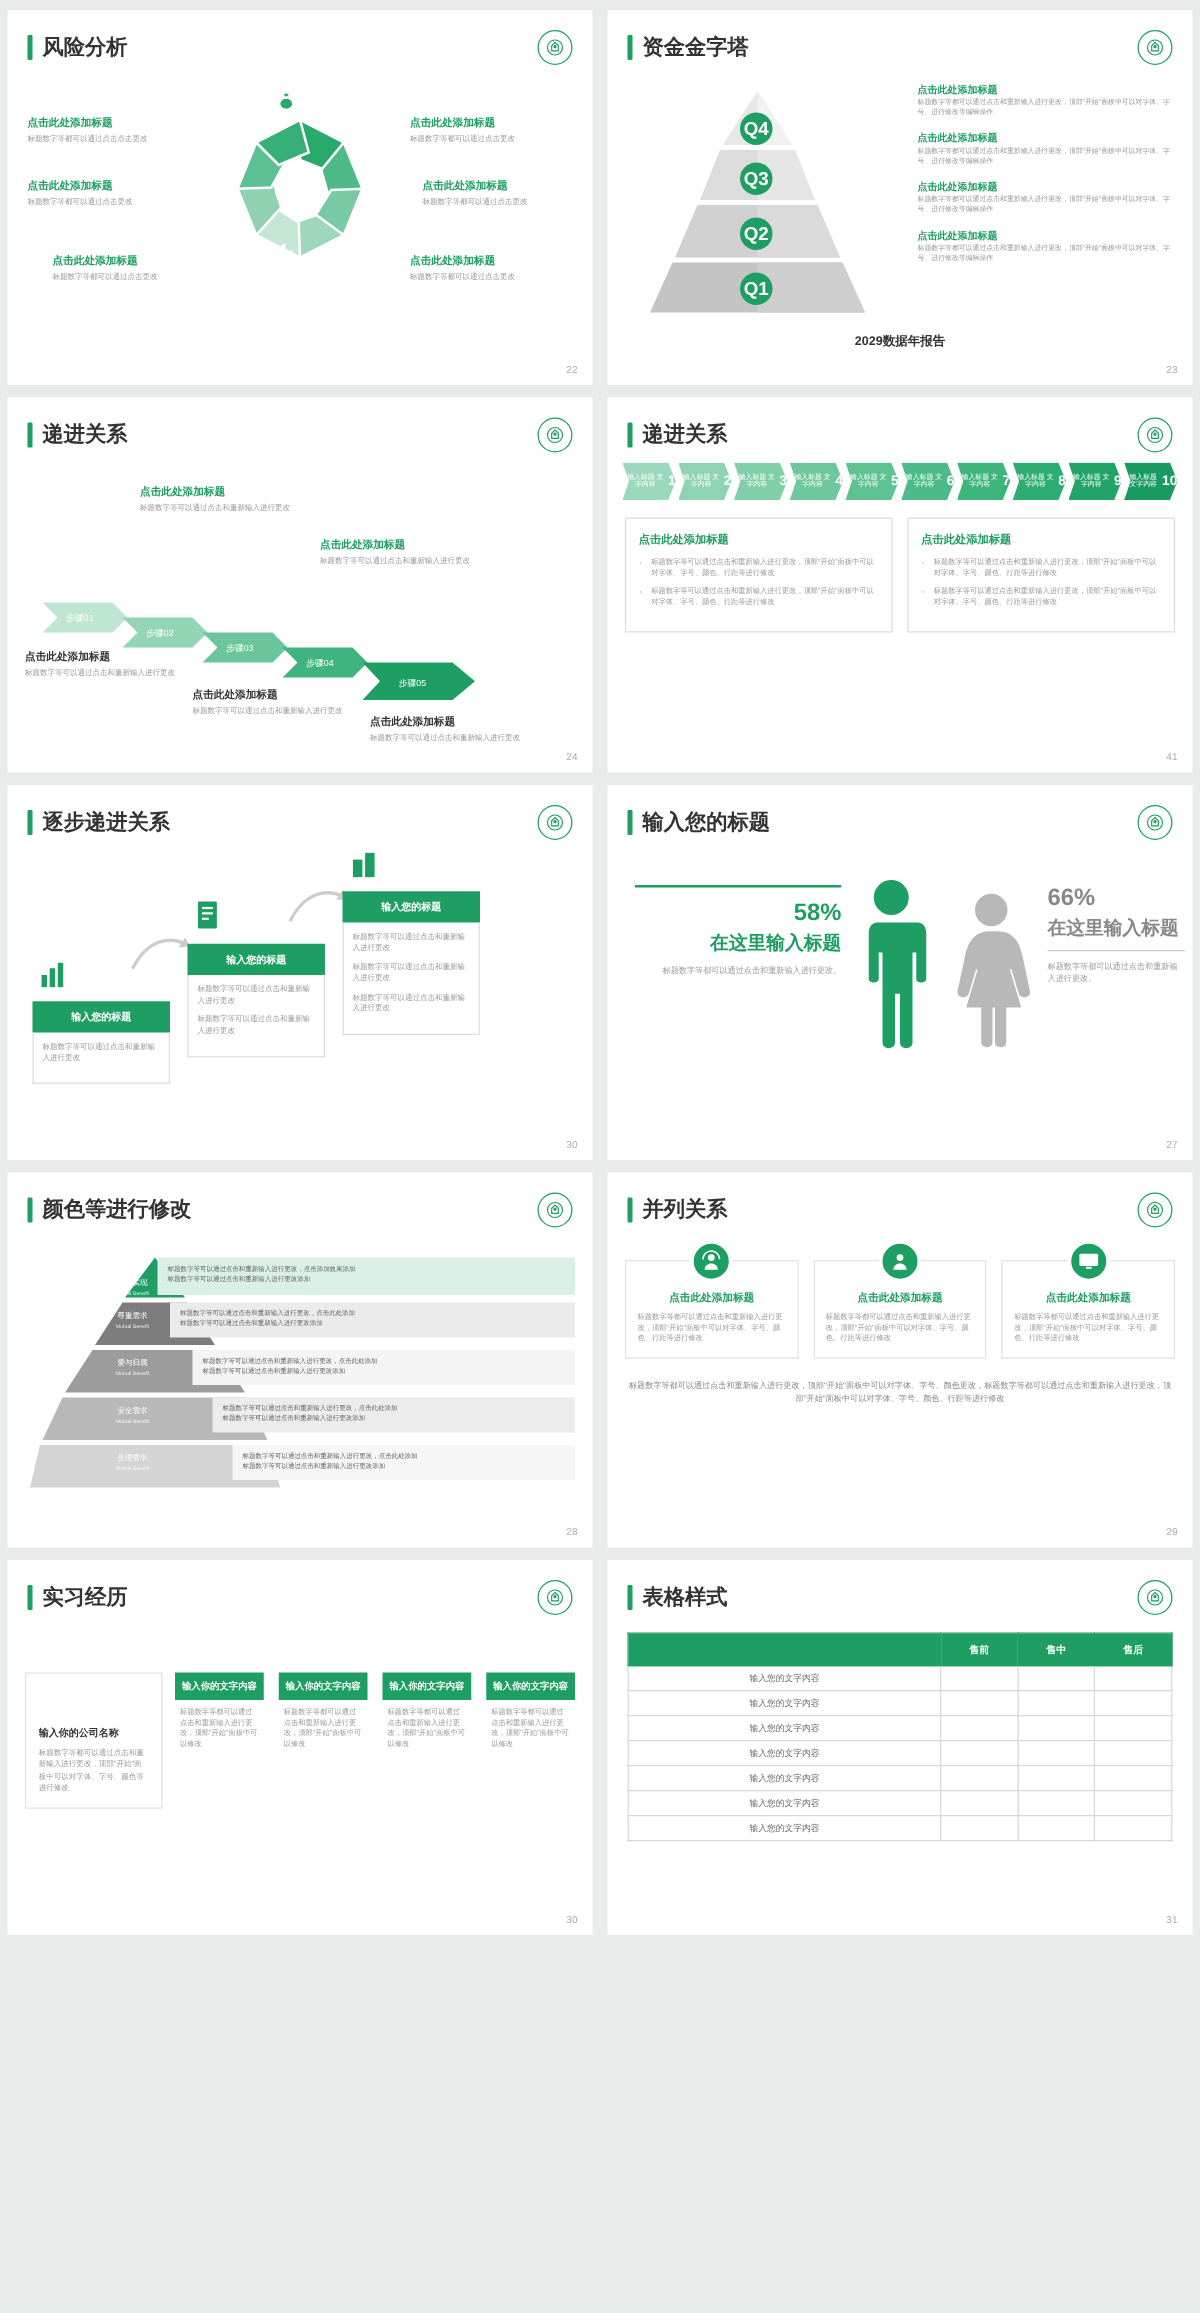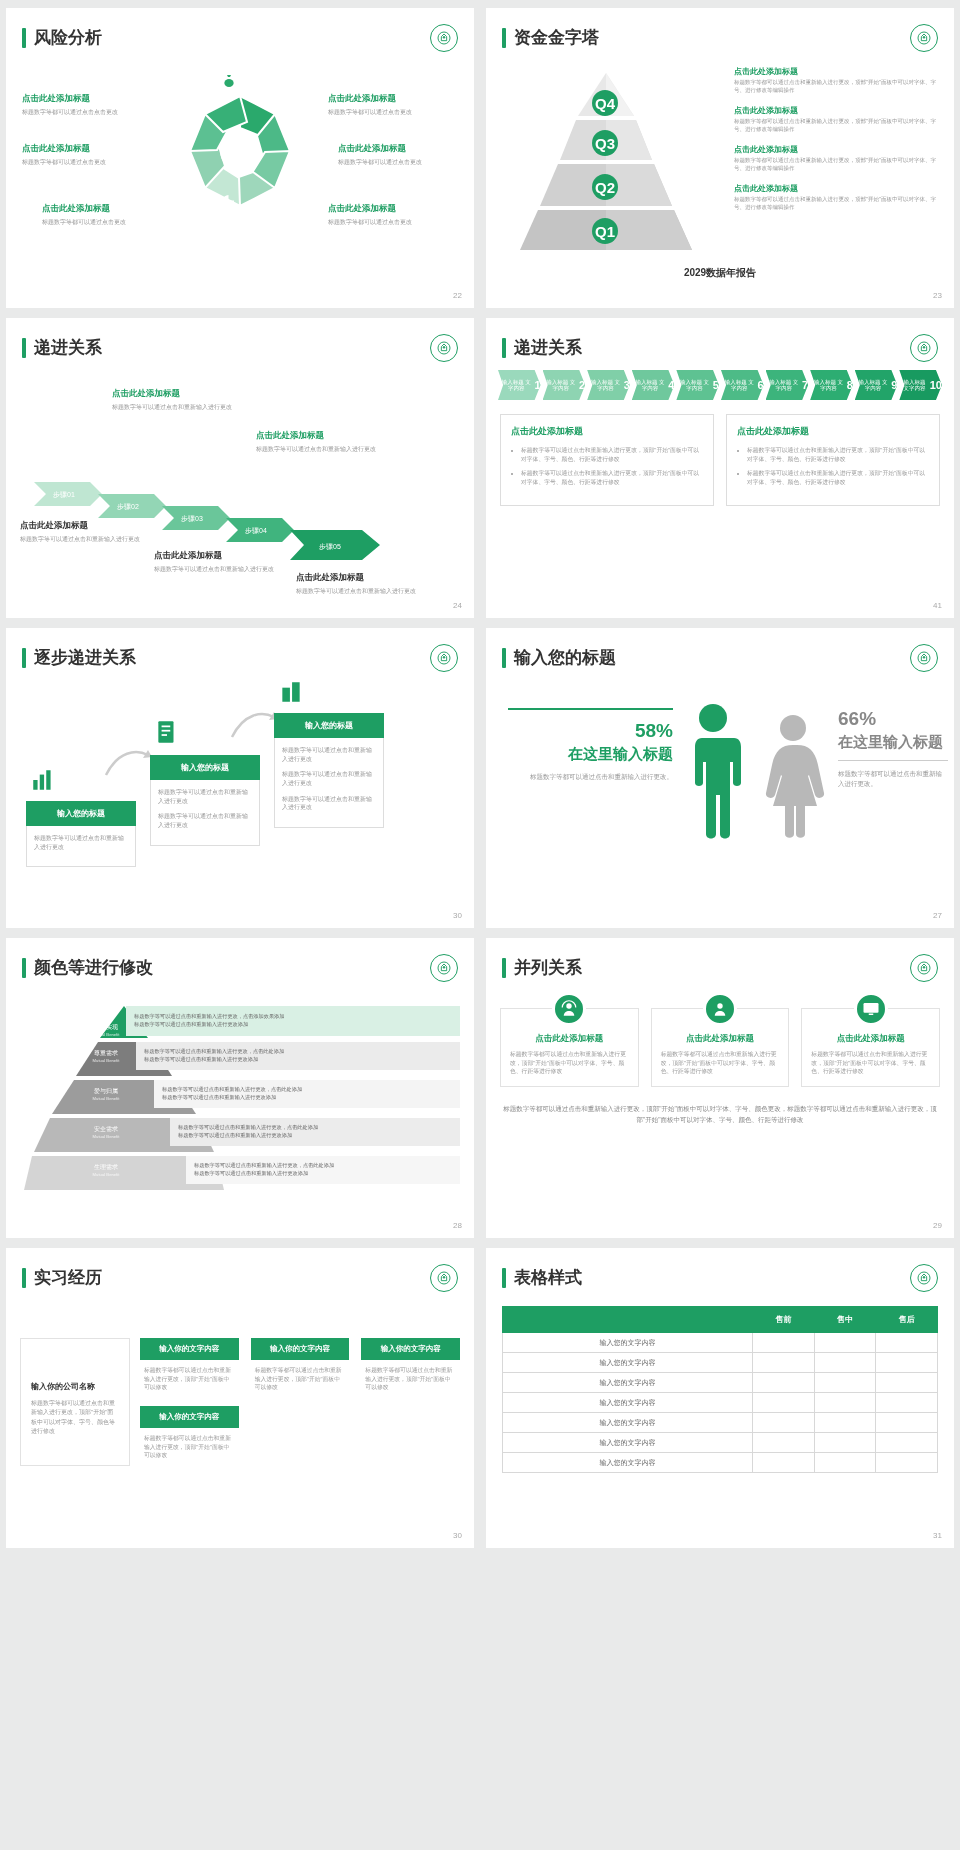--- a/index.html
+++ b/index.html
@@ -128,21 +128,21 @@
   }
   .s29 .col h4 { margin: 2px 0 5px; font-size: 8.5px; color: #1e9e63; }
   .s29 .col p { margin: 0; font-size: 5.8px; color: #999; line-height: 1.5; text-align: left; }
   .s29 .foot { margin-top: 16px; font-size: 6.5px; color: #888; line-height: 1.7; text-align: center; }
 
   
   .s30 { position: absolute; top: 58px; left: 14px; right: 14px; display: flex; gap: 10px; }
   .s30 .left { width: 110px; border: 1px solid #e2e2e2; padding: 42px 10px 10px; }
   .s30 .left h4 { margin: 0 0 7px; font-size: 8px; color: #333; }
   .s30 .left p { margin: 0; font-size: 6px; color: #999; line-height: 1.55; }
-  .s30 .right { flex: 1; display: grid; grid-template-columns: 1fr 1fr 1fr; gap: 8px 12px; }
+  .s30 .right { flex: 1; display: grid; grid-template-columns: 1fr 1fr 1fr 1fr; gap: 8px 12px; }
   .s30 .cell .hd {
     background: #1e9e63; color: #fff; font-size: 7.5px; font-weight: bold;
     text-align: center; padding: 6px 0;
   }
   .s30 .cell .bd { padding: 6px 4px; }
   .s30 .cell .bd p { margin: 0; font-size: 5.8px; color: #999; line-height: 1.5; }
 
   
   .s31 { position: absolute; top: 58px; left: 16px; right: 16px; }
   table { width: 100%; border-collapse: collapse; }

